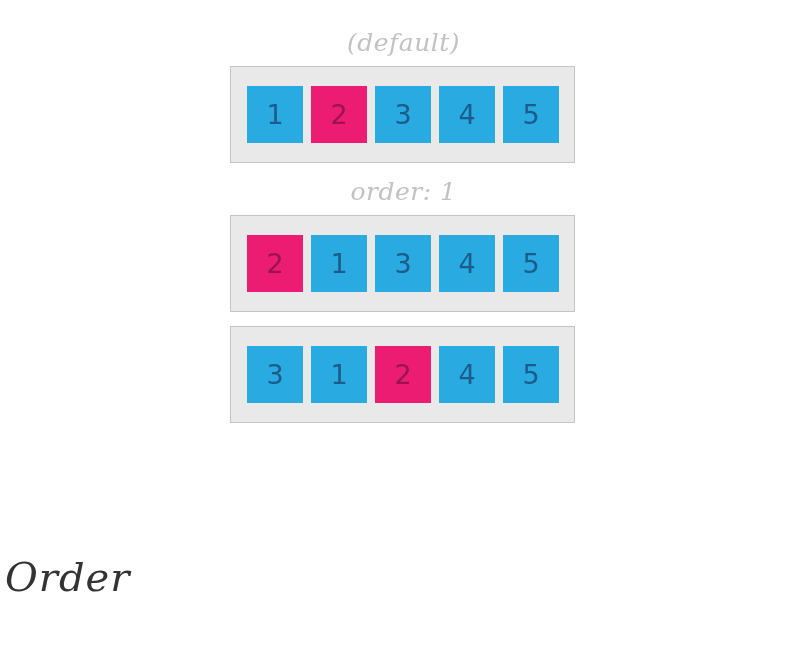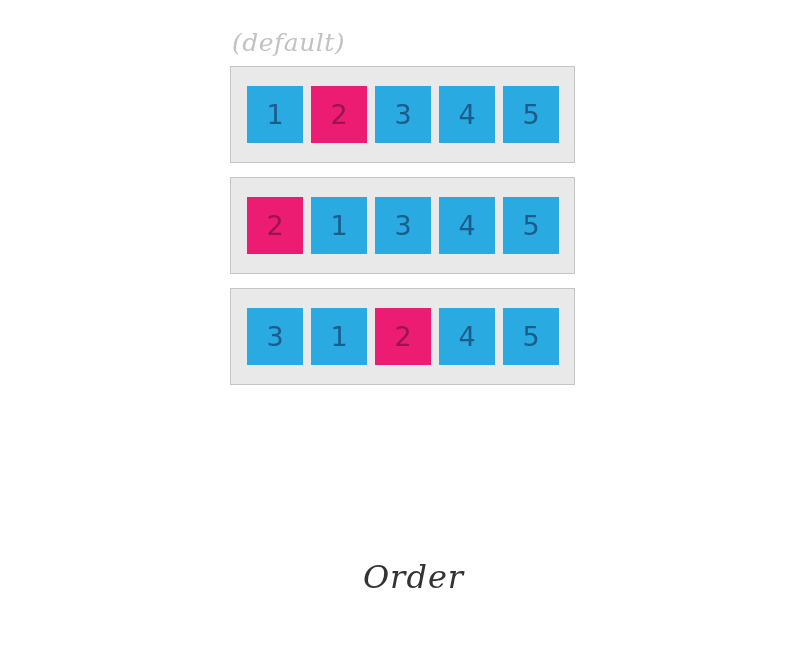--- a/index.html
+++ b/index.html
@@ -35,20 +35,21 @@
     font-family: "DejaVu Serif", "Liberation Serif", serif;
     font-style: italic;
     font-weight: 400;
     font-size: 25px;
     line-height: 30px;
     letter-spacing: 0.5px;
     color: #c2c2c2;
     padding-left: 2px;
     margin-bottom: 8px;
     white-space: nowrap;
+    text-align: center;
   }
 
   .flex-container {
     width: 345px;
     height: 97px;
     background: #e9e9e9;
     border: 1px solid #c4c4c4;
     display: flex;
     align-items: center;
     justify-content: flex-start;
@@ -76,28 +77,27 @@
   }
 
   .flex-item.pink {
     background: #ec1c72;
     color: #9b1352;
   }
 
   
   .figure-title {
     position: absolute;
-    left: 16px;
+    left: 5px;
     right: 0;
     top: 552px;
-    text-align: center;
     font-family: "DejaVu Serif", "Liberation Serif", serif;
     font-style: italic;
     font-weight: 400;
-    font-size: 32px;
+    font-size: 40px;
     line-height: 50px;
     letter-spacing: 1px;
     color: #333333;
   }
 </style>
 </head>
 <body>
 
 <div class="page">
 
@@ -108,20 +108,21 @@
       <div class="flex-container">
         <div class="flex-item blue">1</div>
         <div class="flex-item pink">2</div>
         <div class="flex-item blue">3</div>
         <div class="flex-item blue">4</div>
         <div class="flex-item blue">5</div>
       </div>
     </div>
 
     <div class="demo-group">
+      <div class="group-label">order: 1</div>
       <div class="flex-container">
         <div class="flex-item pink">2</div>
         <div class="flex-item blue">1</div>
         <div class="flex-item blue">3</div>
         <div class="flex-item blue">4</div>
         <div class="flex-item blue">5</div>
       </div>
     </div>
 
     <div class="demo-group">

